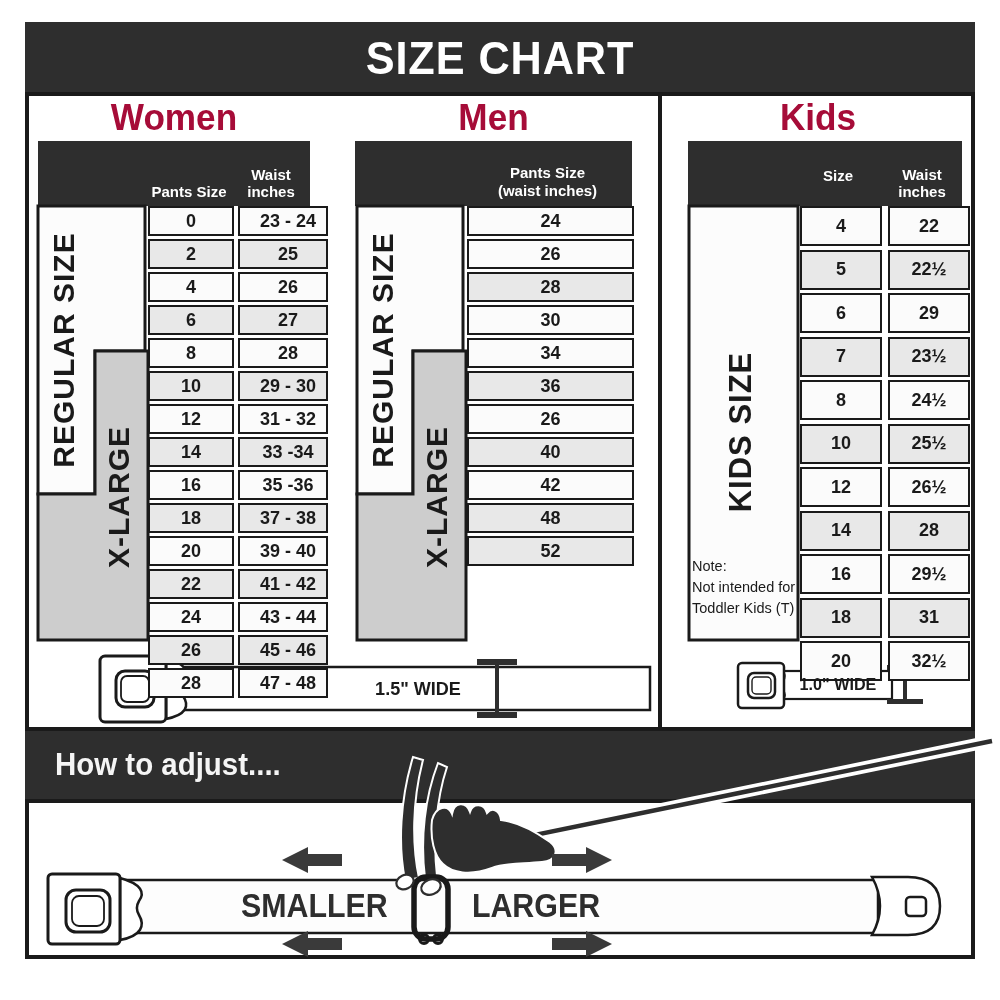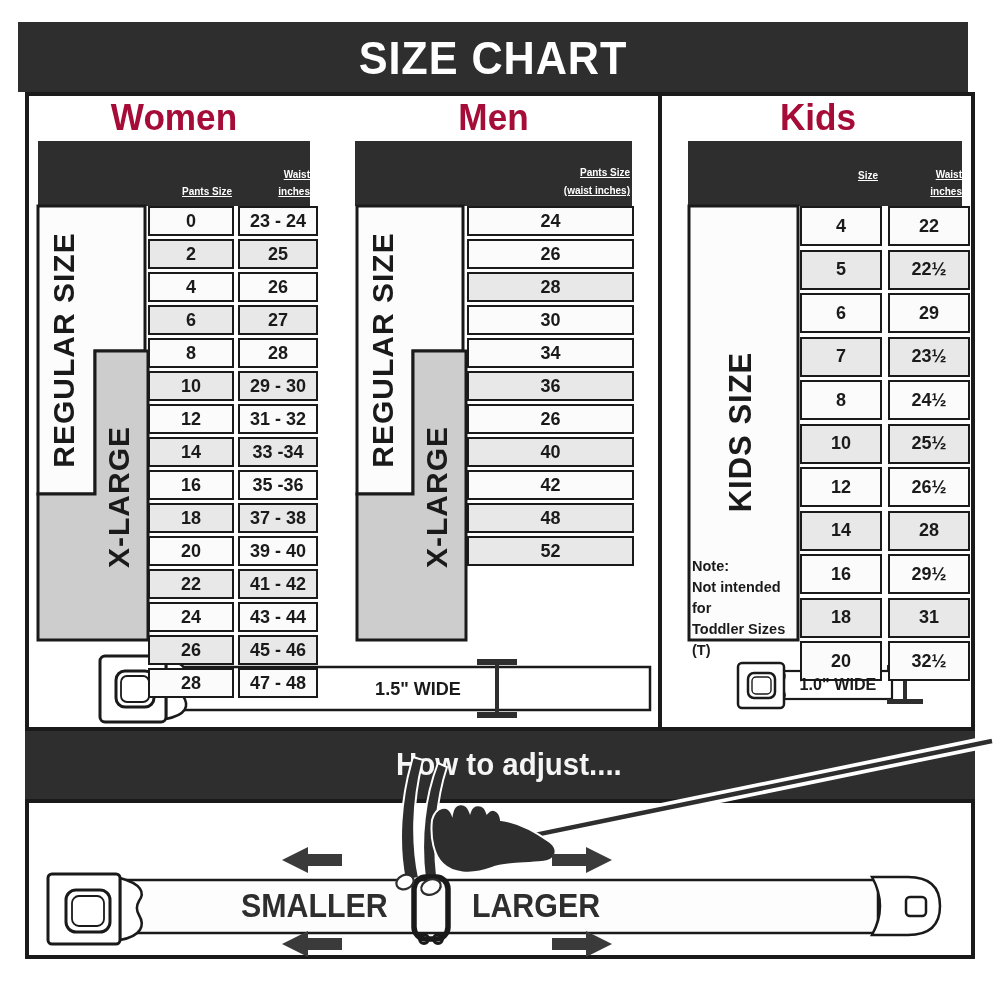--- a/index.html
+++ b/index.html
@@ -1,64 +1,64 @@
 <!DOCTYPE html>
 <html><head>
 <meta charset="utf-8">
 <style>
   html,body{margin:0;padding:0;background:#ffffff;}
   #canvas{position:relative;width:1000px;height:1000px;background:#ffffff;overflow:hidden;
           font-family:"Liberation Sans", sans-serif;color:#1a1a1a;}
   .abs{position:absolute;box-sizing:border-box;}
   
-  .darkbar{background:#2e2e2e;z-index:0;justify-content:center;}
-  #title-bar{left:18px;top:22px;width:950px;height:70px;display:flex;align-items:center;justify-content:center;}
+  .darkbar{background:#2e2e2e;z-index:0;}
+  #title-bar{left:25px;top:22px;width:950px;height:70px;display:flex;align-items:center;justify-content:center;}
   #title-bar .t{color:#ffffff;font-size:47px;font-weight:bold;letter-spacing:1px;transform:scaleX(0.92);}
   
   #main-box{left:25px;top:92px;width:950px;height:639px;border:4px solid #1a1a1a;background:#ffffff;z-index:0;}
   #divider{left:658px;top:92px;width:4px;height:639px;background:#1a1a1a;z-index:1;}
   
   .heading{color:#a60c38;font-size:37px;font-weight:bold;text-align:center;z-index:2;transform:scaleX(0.95);}
   #women-heading{left:38px;top:97px;width:272px;}
   #men-heading{left:355px;top:97px;width:277px;}
   #kids-heading{left:672px;top:97px;width:292px;}
   
   .thead{background:#2e2e2e;z-index:1;}
   #women-thead{left:38px;top:141px;width:272px;height:65px;}
   #men-thead{left:355px;top:141px;width:277px;height:65px;}
   #kids-thead{left:688px;top:141px;width:274px;height:65px;}
-  .hlabel{position:absolute;color:#ffffff;font-weight:bold;font-size:10px;text-align:right;line-height:17px;text-decoration:underline;}
+  .hlabel{position:absolute;color:#ffffff;font-weight:bold;font-size:15px;text-align:center;line-height:17px;}
   #women-thead .l1{left:108px;bottom:6px;width:86px;}
   #women-thead .l2{left:194px;bottom:6px;width:78px;}
   #men-thead .l1{left:110px;bottom:6px;width:165px;line-height:18px;}
   #kids-thead .l1{left:110px;bottom:22px;width:80px;}
   #kids-thead .l2{left:194px;bottom:6px;width:80px;}
   
   .rows{position:absolute;display:flex;flex-direction:column;z-index:2;}
   #women-rows{left:148px;top:206px;gap:3px;}
   #men-rows{left:467px;top:206px;gap:3px;}
   #kids-rows{left:800px;top:206px;gap:3.5px;}
   .trow{display:flex;gap:4px;}
   #kids-rows .trow{gap:6px;}
   .tcell{border:2px solid #1a1a1a;display:flex;align-items:center;justify-content:center;
          font-weight:bold;font-size:18px;}
   .light{background:#fbfbfb;} .gray{background:#e8e8e8;}
-  .c-wsize{width:82px;height:26px;} .c-wwaist{width:76px;height:26px;}
+  .c-wsize{width:82px;height:26px;} .c-wwaist{width:76px;height:26px;padding-left:10px;}
   .c-msize{width:163px;height:26px;}
   .c-ksize{width:78px;height:36px;} .c-kwaist{width:78px;height:36px;}
   
   .vlabel{position:absolute;z-index:2;font-weight:bold;font-size:30px;letter-spacing:1px;
           text-align:center;transform:rotate(-90deg);white-space:nowrap;}
   #women-regular{width:289px;height:40px;left:-78px;top:330px;}
   #women-xlarge{width:289px;height:40px;left:-23px;top:477px;}
   #men-regular{width:289px;height:40px;left:241px;top:330px;}
   #men-xlarge{width:289px;height:40px;left:295px;top:477px;}
   #kids-size-label{width:240px;height:40px;left:623px;top:412px;font-size:31px;}
   
-  #kids-note{left:692px;top:556px;width:108px;z-index:2;font-size:14.5px;font-weight:bold;line-height:21px;}
+  #kids-note{left:692px;top:556px;width:108px;z-index:2;font-size:14.5px;font-weight:normal;line-height:21px;}
   
   .beltlabel{z-index:2;font-weight:bold;text-align:center;transform:scaleX(0.95);}
   #women-belt-label{left:343px;top:678px;width:150px;font-size:19px;}
   #kids-belt-label{left:788px;top:675px;width:100px;font-size:17px;}
   
   #adjust-bar{left:25px;top:731px;width:950px;height:68px;display:flex;align-items:center;}
   #adjust-bar .t{color:#f5f5f5;font-size:31px;font-weight:bold;margin-left:30px;transform:scaleX(0.95);transform-origin:left center;}
   #adjust-box{left:25px;top:799px;width:950px;height:160px;border:4px solid #1a1a1a;background:#ffffff;z-index:0;}
   .adjlabel{z-index:2;font-weight:bold;font-size:33px;color:#2e2e2e;text-align:center;transform:scaleX(0.92);}
   #smaller-label{left:235px;top:887px;width:150px;}
@@ -344,21 +344,21 @@
 
   <div id="women-regular" class="abs vlabel">REGULAR SIZE</div>
   <div id="women-xlarge" class="abs vlabel">X-LARGE</div>
   <div id="men-regular" class="abs vlabel">REGULAR SIZE</div>
   <div id="men-xlarge" class="abs vlabel">X-LARGE</div>
   <div id="kids-size-label" class="abs vlabel">KIDS SIZE</div>
 
   <div id="kids-note" class="abs">
     <span>Note:</span><br>
     <span>Not intended for</span><br>
-    <span>Toddler Sizes (T)</span>
+    <span>Toddler Kids (T)</span>
   </div>
 
   <div id="women-belt-label" class="abs beltlabel">1.5" WIDE</div>
   <div id="kids-belt-label" class="abs beltlabel">1.0" WIDE</div>
 
   <div id="adjust-bar" class="abs darkbar">
     <span class="t">How to adjust....</span>
   </div>
   <div id="adjust-box" class="abs"></div>
   <div id="smaller-label" class="abs adjlabel">SMALLER</div>

